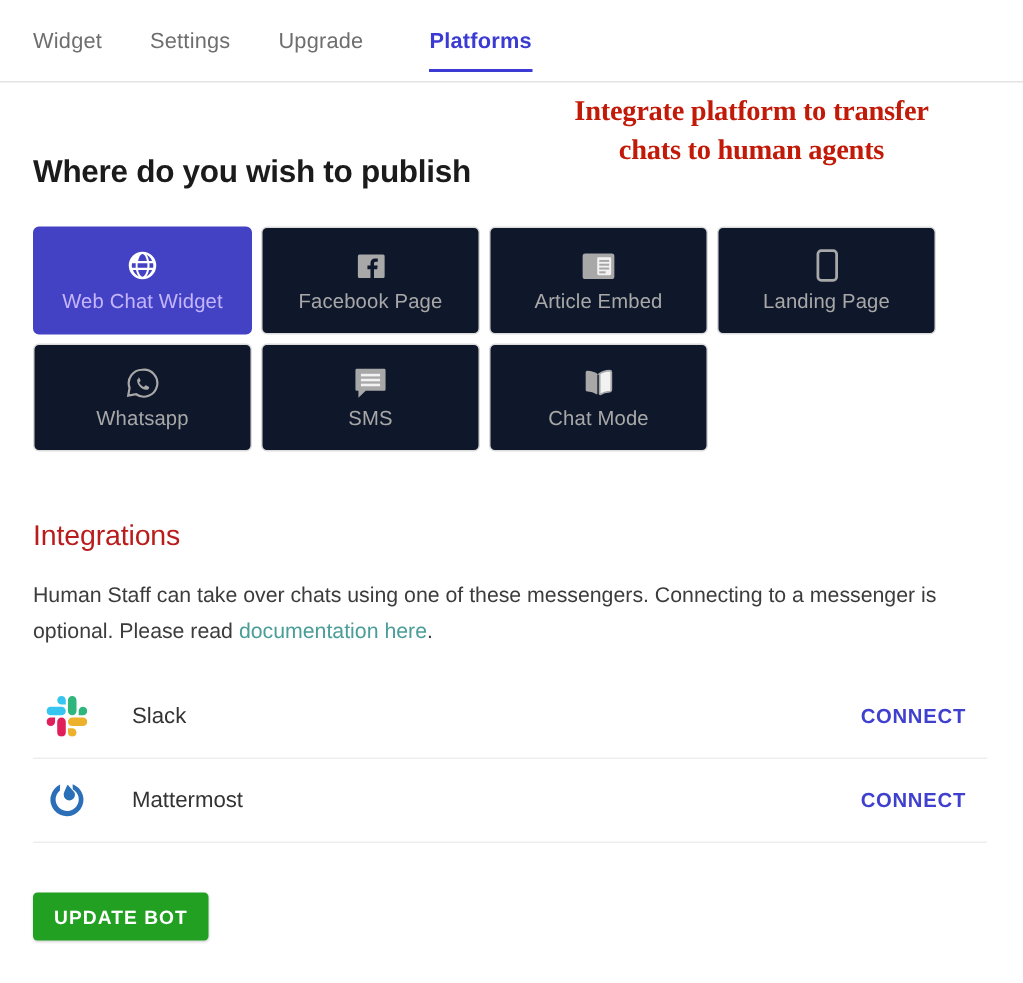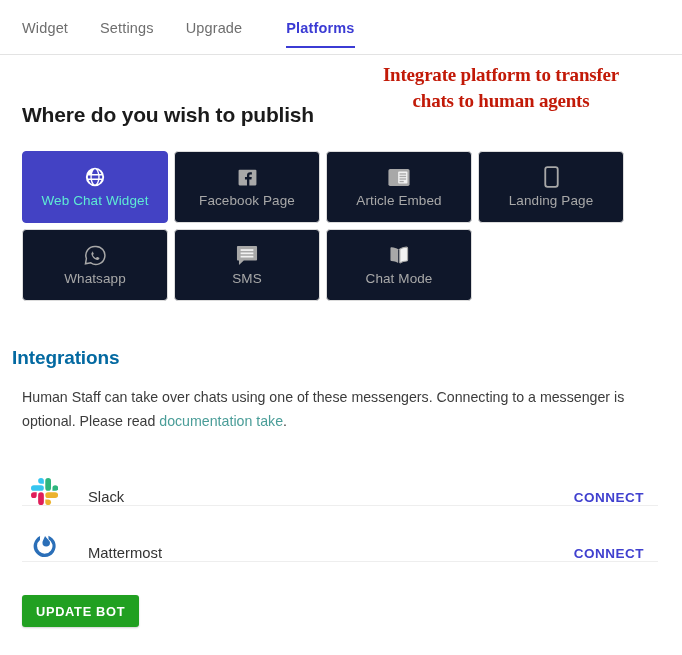--- a/index.html
+++ b/index.html
@@ -109,30 +109,30 @@
   .tile .tile-icon {
     width: 22px; height: 22px;
     display: flex; align-items: center; justify-content: center;
     color: #a8a8a8;
   }
   .tile .tile-icon svg { display: block; }
   .tile.selected {
     background: #4342c4;
     border-color: #4342c4;
   }
-  .tile.selected .tile-label { color: #5eead4; font-weight: normal; }
+  .tile.selected .tile-label { color: #c4b5fd; font-weight: normal; }
   .tile.selected .tile-icon { color: #ffffff; }
 
   
   .integrations-heading {
     position: absolute;
-    left: 12px; top: 347px;
+    left: 22px; top: 347px;
     font-size: 19px;
-    font-weight: bold;
-    color: #0369a1;
+    font-weight: normal;
+    color: #b91c1c;
     letter-spacing: -0.1px;
   }
   .integrations-desc {
     position: absolute;
     left: 22px; top: 385px;
     width: 632px;
     font-size: 14.2px;
     line-height: 24px;
     color: #3c3c3c;
   }
@@ -143,21 +143,21 @@
   }
 
   .int-list {
     position: absolute;
     left: 22px; top: 450px;
     width: 636px;
   }
   .int-row {
     height: 56px;
     display: flex;
-    align-items: flex-end;
+    align-items: center;
     border-bottom: 1px solid #eeeeee;
   }
   .int-icon {
     width: 44px;
     display: flex;
     align-items: center;
     justify-content: center;
     flex: 0 0 44px;
   }
   .int-name {
@@ -285,21 +285,21 @@
         </svg>
       </span>
       <span class="tile-label">Chat Mode</span>
     </div>
 
   </div>
 
   <div class="integrations-heading">Integrations</div>
 
   <div class="integrations-desc">
-    <span>Human Staff can take over chats using one of these messengers. Connecting to a messenger is optional. Please read </span><a class="doc-link">documentation take</a><span>.</span>
+    <span>Human Staff can take over chats using one of these messengers. Connecting to a messenger is optional. Please read </span><a class="doc-link">documentation here</a><span>.</span>
   </div>
 
   <div class="int-list">
 
     <div class="int-row">
       <span class="int-icon">
         <svg width="27" height="27" viewBox="0 0 122 122">
           <path d="M25.8 77.6a12.9 12.9 0 11-12.9-12.9h12.9v12.9z" fill="#e01e5a"></path>
           <path d="M32.3 77.6a12.9 12.9 0 1125.8 0v32.3a12.9 12.9 0 11-25.8 0V77.6z" fill="#e01e5a"></path>
           <path d="M45.2 25.8a12.9 12.9 0 1112.9-12.9v12.9H45.2z" fill="#36c5f0"></path>

